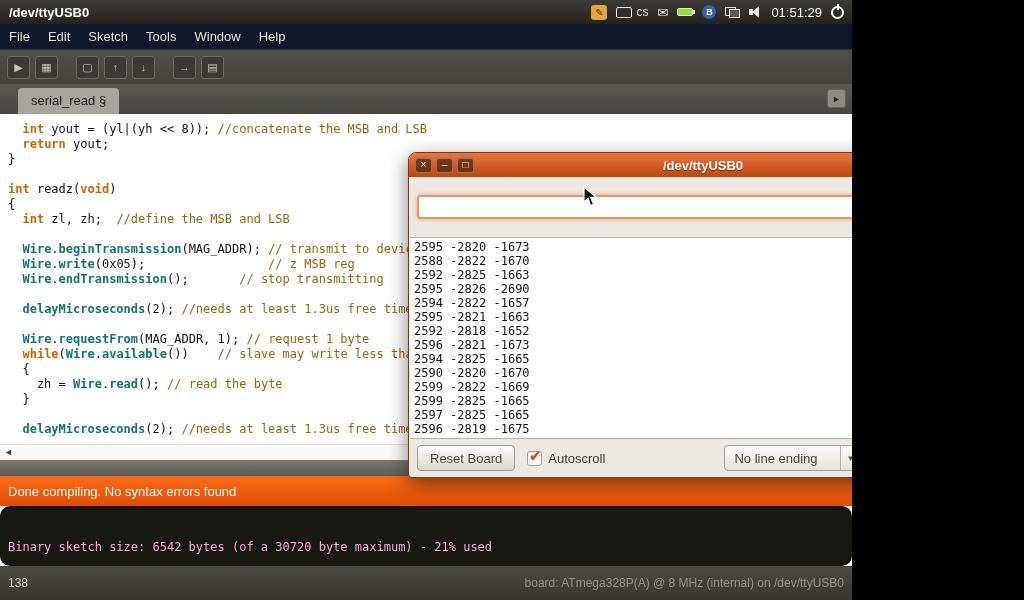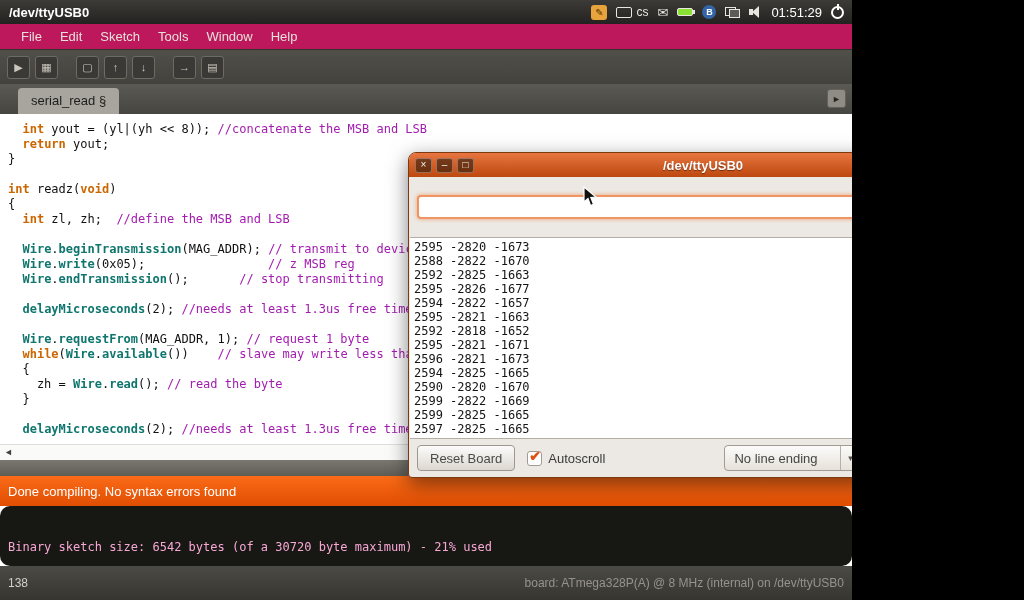--- a/index.html
+++ b/index.html
@@ -24,38 +24,38 @@
   .net { width:15px; height:11px; position:relative; display:inline-block; }
   .net::before { content:""; position:absolute; left:0; top:0; width:9px; height:7px; border:1px solid #e9e6df; }
   .net::after { content:""; position:absolute; right:0; bottom:0; width:9px; height:7px; border:1px solid #e9e6df; background:#5c5b57; }
   .vol { position:relative; width:13px; height:12px; display:inline-block; }
   .vol::before { content:""; position:absolute; left:0; top:3px; width:4px; height:6px; background:#e9e6df; }
   .vol::after { content:""; position:absolute; left:3px; top:0; width:0; height:0; border:6px solid transparent; border-left:0; border-right:7px solid #e9e6df; }
   .clock { color:#fff; font-size:13px; }
   .power { width:13px; height:13px; border:2px solid #fff; border-radius:50%; position:relative; display:inline-block; margin-right:2px; }
   .power::after { content:""; position:absolute; left:50%; top:-4px; width:2px; height:6px; background:#fff; transform:translateX(-50%); }
   
-  .menu-bar { height:26px; background:#be185d; display:flex; align-items:center; padding-left:12px; flex:0 0 auto; border-bottom:1px solid #33322e; }
+  .menu-bar { height:26px; background:#0f172a; display:flex; align-items:center; padding-left:0; flex:0 0 auto; border-bottom:1px solid #33322e; }
   .menu-item { color:#e6e2da; font-size:13px; padding:0 9px; }
   
   .toolbar { height:34px; background:linear-gradient(#514f4a,#444Button23d); background:linear-gradient(#514f4a,#44423d); display:flex; align-items:center; padding-left:7px; gap:5px; flex:0 0 auto; }
   .tool-btn { width:23px; height:23px; background:#3b3935; border:1px solid #6e6b64; border-radius:3px; display:flex; align-items:center; justify-content:center; }
   .tool-btn.grp { margin-left:13px; }
   .tool-glyph { color:#cac6be; font-size:11px; line-height:1; }
   
   .tab-bar { height:30px; background:linear-gradient(#5b5953,#474540); display:flex; align-items:flex-end; padding-left:18px; position:relative; flex:0 0 auto; }
   .tab { background:#a8a59e; color:#1d1d1b; font-size:13px; padding:5px 13px 6px; border-radius:4px 4px 0 0; }
   .tab-menu-btn { position:absolute; right:6px; top:5px; width:19px; height:19px; background:#8f8c85; border:1px solid #64615a; border-radius:3px; display:flex; align-items:center; justify-content:center; font-size:9px; color:#26251f; }
   
   .editor { flex:1 1 auto; background:#fff; padding:8px 0 0 8px; overflow:hidden; }
   .code-line { font-family:"DejaVu Sans Mono", monospace; font-size:12px; line-height:15px; white-space:pre; color:#000; }
   .tok-p { color:#111; }
   .tok-k { color:#cc6600; font-weight:bold; }
   .tok-f { color:#0f766e; font-weight:bold; }
-  .tok-c { color:#a21caf; }
+  .tok-c { color:#a16207; }
   .hscroll { height:16px; background:#fafaf8; border-top:1px solid #e2dfda; display:flex; align-items:center; justify-content:space-between; padding:0 4px; flex:0 0 auto; }
   .hs-arrow { color:#44423e; font-size:9px; line-height:1; }
   .splitter { height:16px; background:linear-gradient(#7b7871,#5f5c56); flex:0 0 auto; }
   
   .status-orange { height:30px; background:linear-gradient(#fb6b17,#e04e02); color:#fff; font-size:13px; display:flex; align-items:center; padding-left:8px; flex:0 0 auto; }
   .console { height:60px; background:#171714; color:#f9a8d4; font-family:"DejaVu Sans Mono", monospace; font-size:12px; padding:34px 0 0 8px; flex:0 0 auto;border-radius:10px; }
   .footer { height:24px; background:linear-gradient(#4c4a45,#37352f); display:flex; align-items:center; padding:17px 8px; flex:0 0 auto; }
   .footer-line { color:#d3d0c9; font-size:12px; }
   .footer-board { margin-left:auto; color:#97938c; font-size:12px; }
   
@@ -203,25 +203,24 @@
     </div>
     <div class="input-row">
       <input class="serial-input" type="text" value="" style="">
       <button class="btn">Send</button>
     </div>
     <div class="output-wrap">
       <div class="output-lines">
           <div class="serial-line">2595 -2820 -1673</div>
           <div class="serial-line">2588 -2822 -1670</div>
           <div class="serial-line">2592 -2825 -1663</div>
-          <div class="serial-line">2595 -2826 -1677</div>
+          <div class="serial-line">2595 -2826 -2690</div>
           <div class="serial-line">2594 -2822 -1657</div>
           <div class="serial-line">2595 -2821 -1663</div>
           <div class="serial-line">2592 -2818 -1652</div>
-          <div class="serial-line">2595 -2821 -1671</div>
           <div class="serial-line">2596 -2821 -1673</div>
           <div class="serial-line">2594 -2825 -1665</div>
           <div class="serial-line">2590 -2820 -1670</div>
           <div class="serial-line">2599 -2822 -1669</div>
           <div class="serial-line">2599 -2825 -1665</div>
           <div class="serial-line">2597 -2825 -1665</div>
           <div class="serial-line">2596 -2819 -1675</div>
         </div>
       <div class="vscroll">
         <span class="arr up">▲</span>

